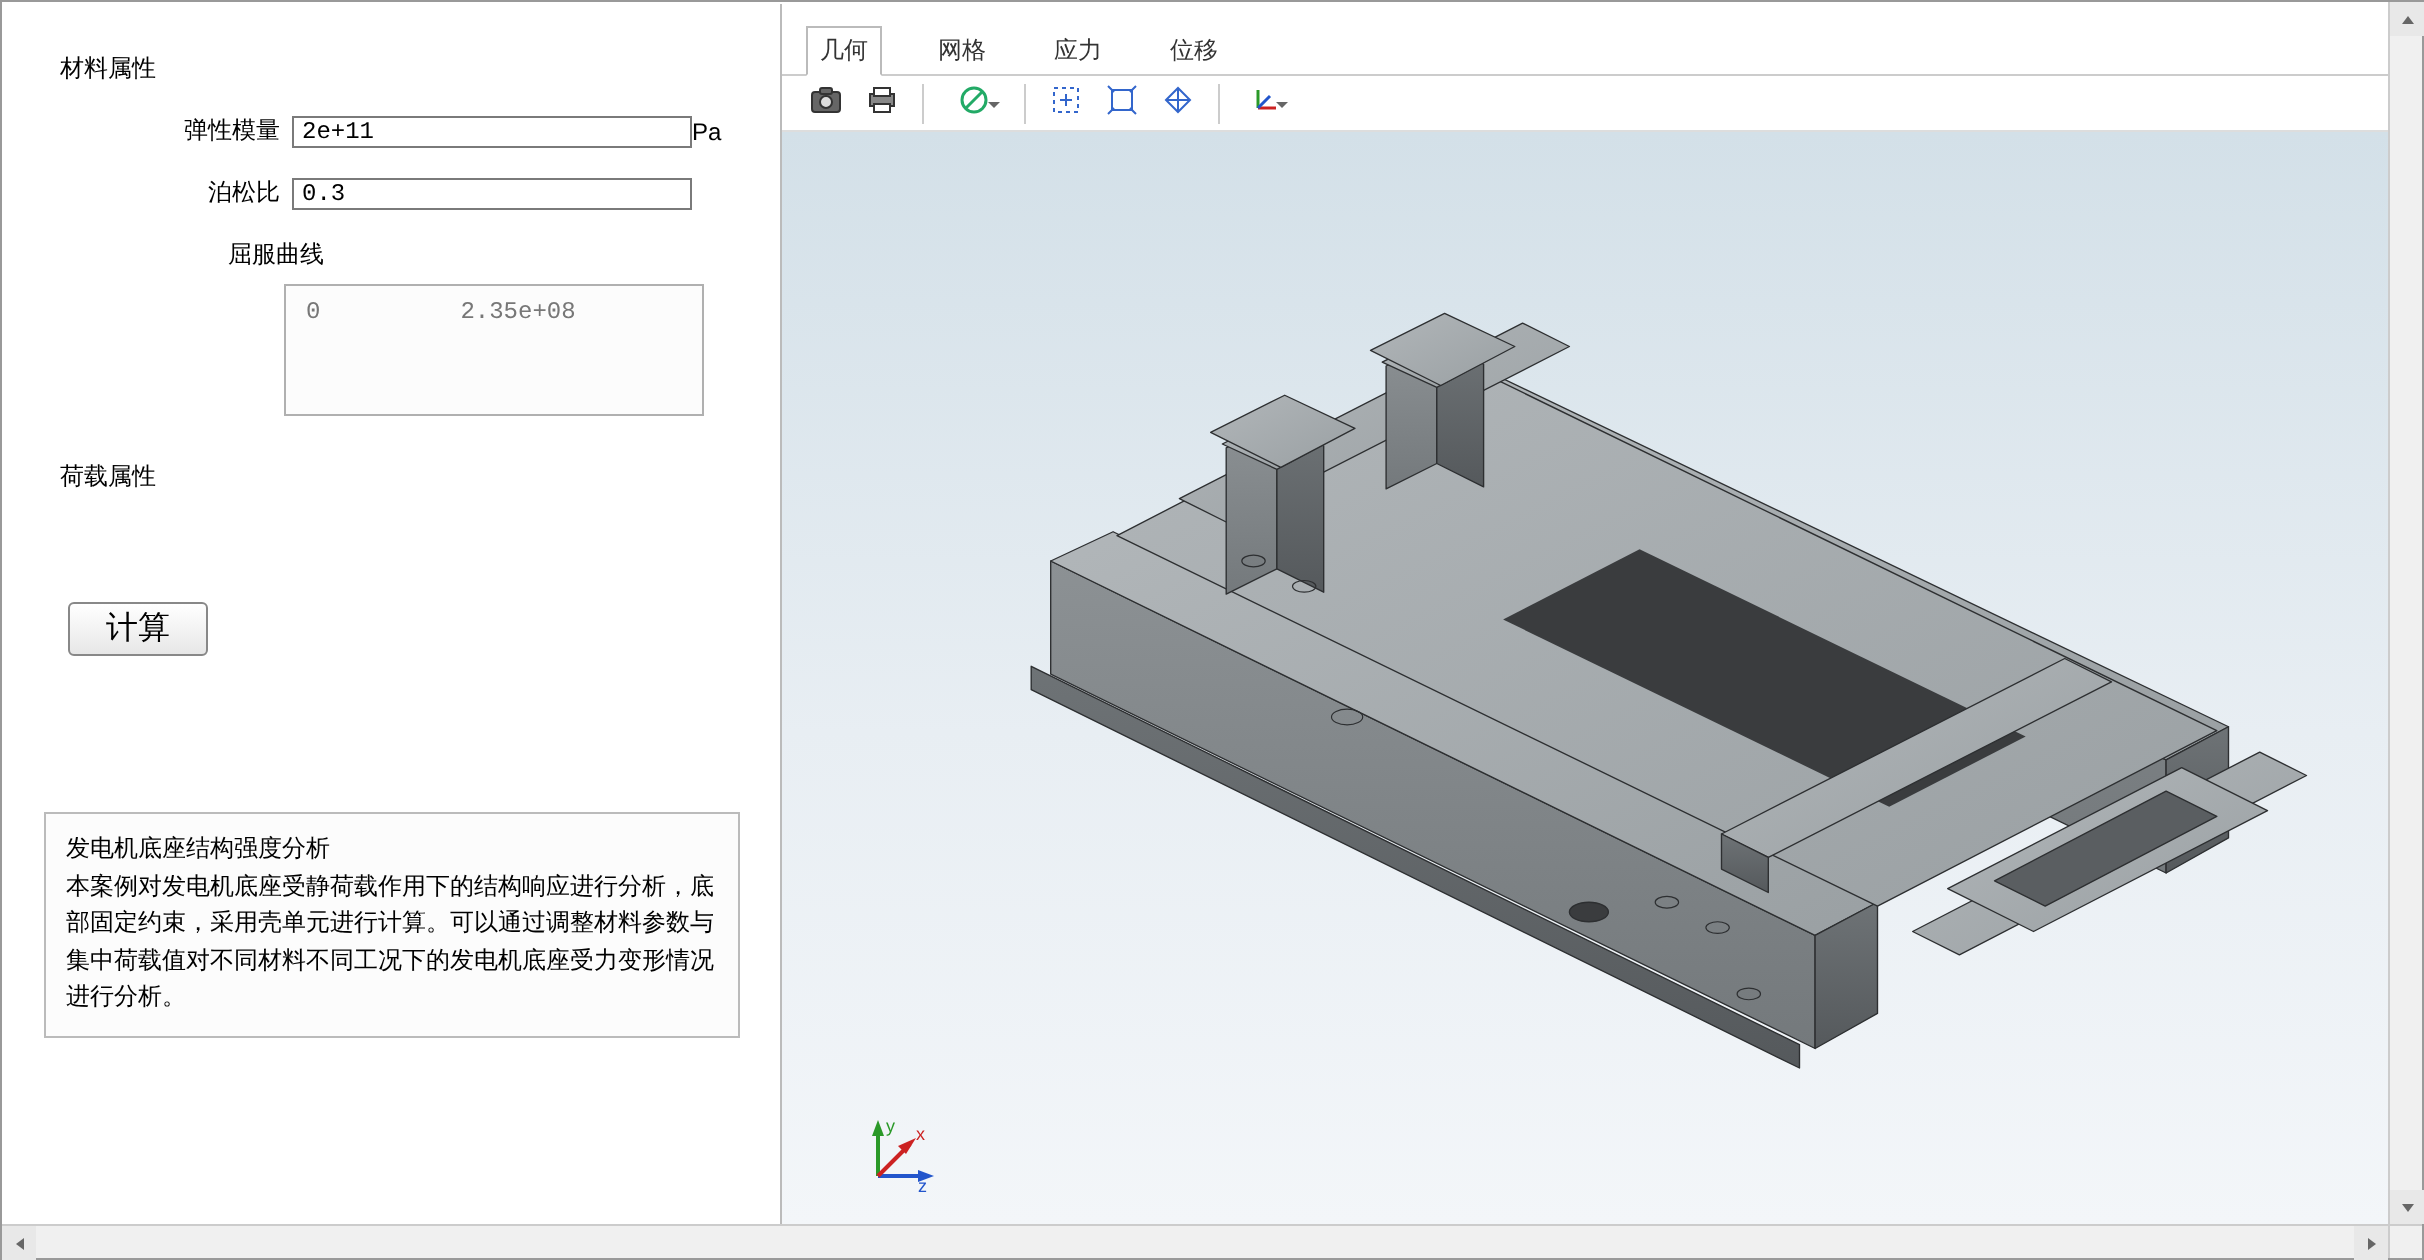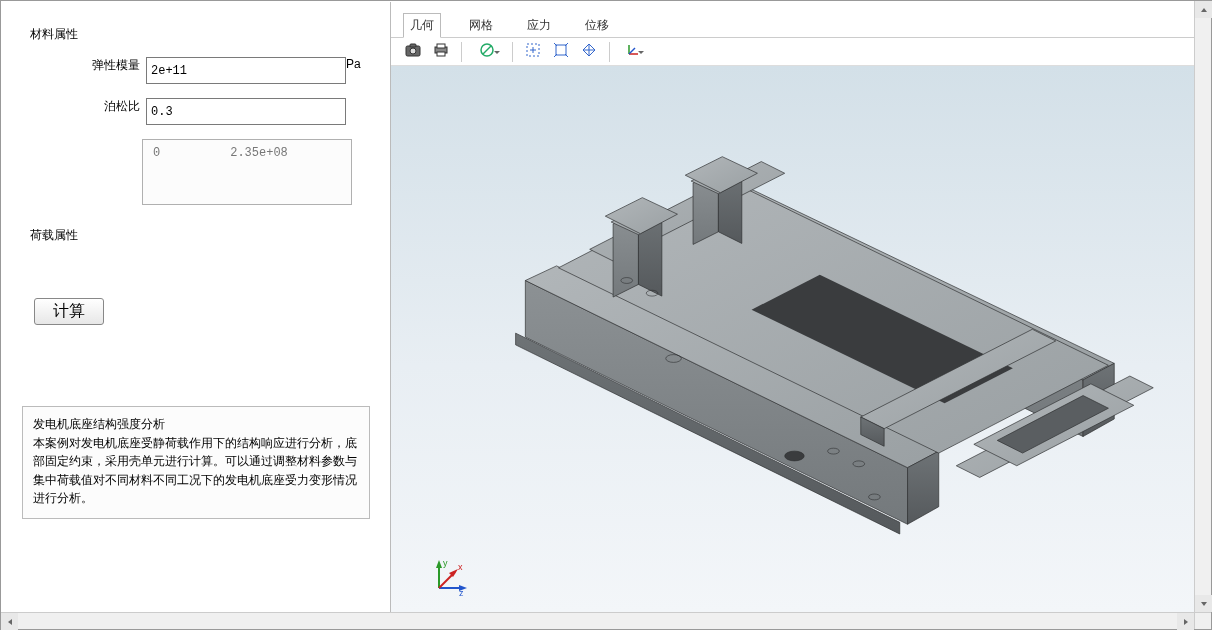--- a/index.html
+++ b/index.html
@@ -28,33 +28,33 @@
     width: 388px;
     flex: 0 0 388px;
     padding: 24px 20px 10px 28px;
     position: relative;
   }
   .section-title {
     margin: 0 0 14px 0;
   }
   .fld {
     display: flex;
-    align-items: flex-start;
+    align-items: center;
     margin-bottom: 14px;
     padding-left: 56px;
   }
   .fld label {
     width: 54px;
     text-align: right;
     margin-right: 6px;
     white-space: nowrap;
   }
   .fld input[type=text] {
     width: 200px;
-    height: 27px;
+    height: 16px;
     border: 1px solid #7a7a7a;
     font-family: Consolas, "Courier New", monospace;
     font-size: 12px;
     padding: 0 4px;
     background: #fff;
   }
   .fld .unit {
     width: 20px;
   }
   .curve-label-row {
@@ -223,20 +223,23 @@
         <input type="text" value="2e+11" style="">
         <span class="unit">Pa</span>
       </div>
 
       <div class="fld">
         <label>泊松比</label>
         <input type="text" value="0.3" style="">
         <span class="unit"></span>
       </div>
 
+      <div class="curve-label-row">
+        <label style="margin-left:28px;">屈服曲线</label>
+      </div>
       <div class="curve-box">
         <span>0</span>
         <span>2.35e+08</span>
       </div>
 
       <div class="section-title">荷载属性</div>
 
 
       <button class="calc-btn">计算</button>
 

